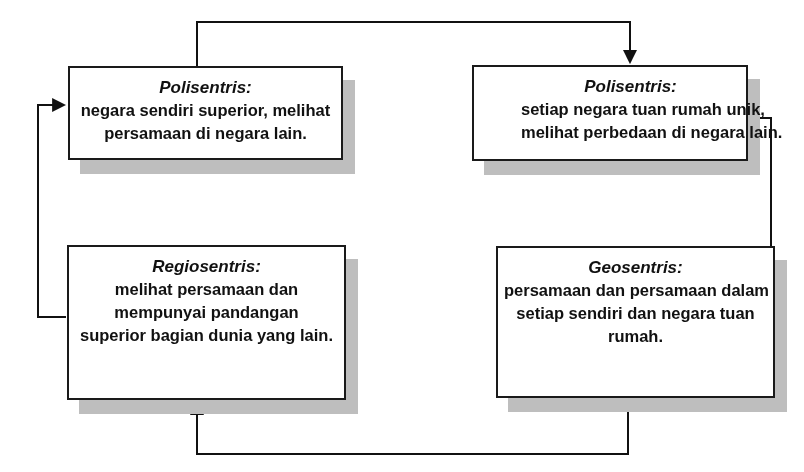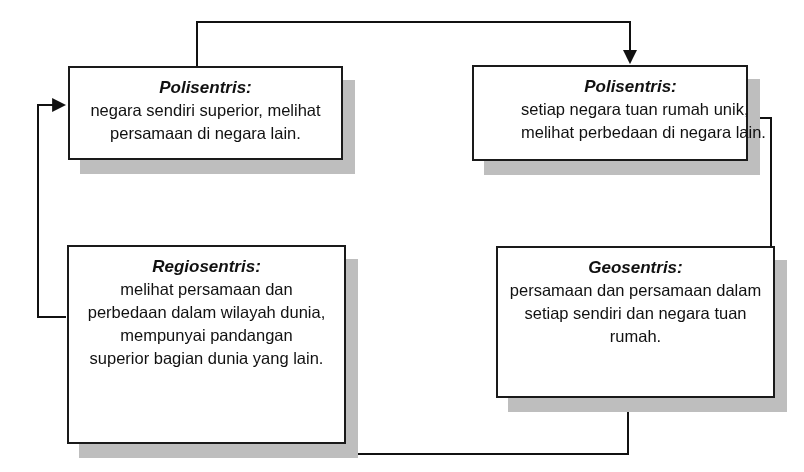--- a/index.html
+++ b/index.html
@@ -34,28 +34,29 @@
   }
   .box-title {
     font-weight: bold;
     font-style: italic;
     font-size: 17px;
     line-height: 23px;
   }
   .box-body {
     font-size: 16.5px;
     line-height: 23px;
+    font-weight: bold;
   }
   .box-body .line {
     display: block;
     white-space: nowrap;
   }
   #box-etnosentris  { left: 68px;  top: 66px;  width: 275px; height: 94px;  }
   #box-polisentris  { left: 472px; top: 65px;  width: 276px; height: 96px; padding-left: 47px;  }
-  #box-regiosentris { left: 67px;  top: 245px; width: 279px; height: 199px; }
+  #box-regiosentris { left: 67px;  top: 245px; width: 279px; height: 155px; }
   #box-geosentris   { left: 496px; top: 246px; width: 279px; height: 152px; }
 </style>
 </head>
 <body>
 
 <div id="canvas">
 
   <svg id="connectors" viewBox="0 0 804 472" xmlns="http://www.w3.org/2000/svg">
     <defs>
       <marker id="arrowhead" viewBox="0 0 10 10" refX="8.5" refY="5" markerWidth="7" markerHeight="7" markerUnits="strokeWidth" orient="auto">
@@ -81,21 +82,20 @@
     <div class="box-body">
       <span class="line">setiap negara tuan rumah unik,</span>
       <span class="line">melihat perbedaan di negara lain.</span>
     </div>
   </div>
 
   <div class="box" id="box-regiosentris">
     <div class="box-title">Regiosentris:</div>
     <div class="box-body">
       <span class="line">melihat persamaan dan</span>
-      <span class="line">perbedaan dalam wilayah dunia,</span>
       <span class="line">mempunyai pandangan</span>
       <span class="line">superior bagian dunia yang lain.</span>
     </div>
   </div>
 
   <div class="box" id="box-geosentris">
     <div class="box-title">Geosentris:</div>
     <div class="box-body">
       <span class="line">persamaan dan persamaan dalam</span>
       <span class="line">setiap sendiri dan negara tuan</span>

